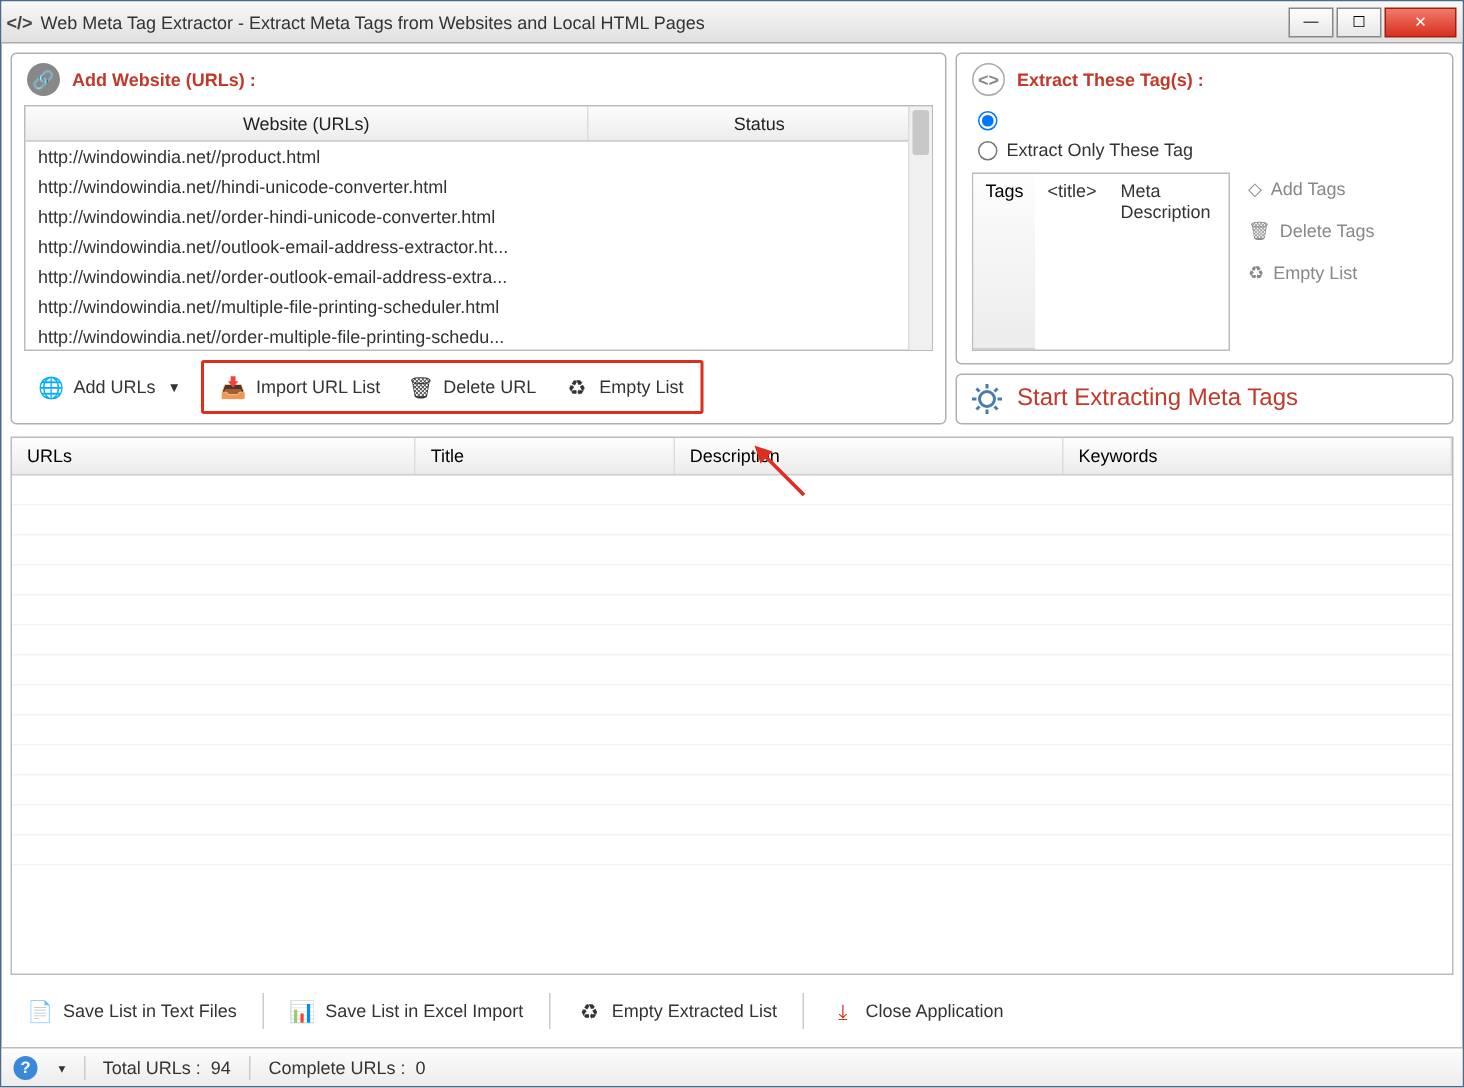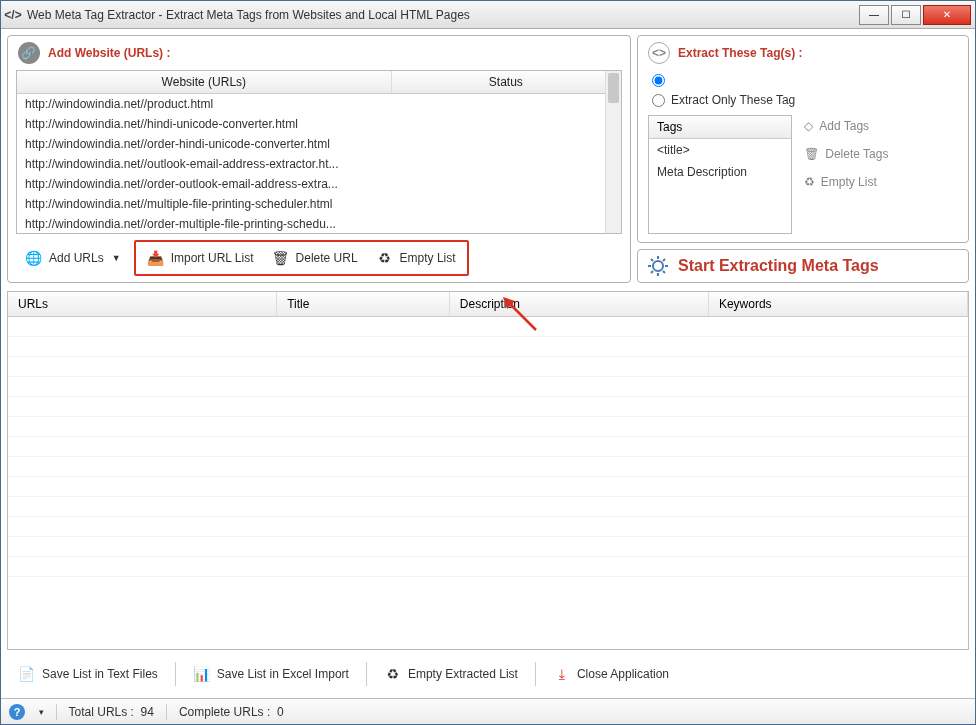--- a/index.html
+++ b/index.html
@@ -25,28 +25,28 @@
 .tbl td { padding: 3px 8px; white-space: nowrap; overflow: hidden; text-overflow: ellipsis; max-width: 340px; color: #333; }
 .url-toolbar { display: flex; align-items: center; gap: 4px; padding: 6px 8px; }
 .tool-btn { display: inline-flex; align-items: center; gap: 6px; padding: 4px 8px; border: 1px solid transparent; border-radius: 2px; cursor: pointer; color: #333; background: transparent; }
 .tool-icon { width: 18px; height: 18px; display: flex; align-items: center; justify-content: center; font-size: 14px; }
 .highlight-box { border: 2px solid #d9301f; border-radius: 2px; display: inline-flex; padding: 2px; }
 .arrow-overlay { position: relative; }
 .red-arrow { position: absolute; left: 500px; top: 266px; pointer-events: none; }
 .radio-group { padding: 4px 14px; display: flex; flex-direction: column; gap: 6px; }
 .radio-row { display: flex; align-items: center; gap: 6px; color: #333; }
 .tags-wrap { display: flex; gap: 8px; margin: 4px 10px 8px 10px; flex: 1; }
-.tags-list { border: 1px solid #bbb; width: 144px; display: flex; flex-direction: column; }
+.tags-list { border: 1px solid #bbb; width: 172px; display: flex; }
 .tags-list-head { padding: 4px 8px; border-bottom: 1px solid #ccc; background: linear-gradient(#fdfdfd,#ececec); }
 .tags-item { padding: 4px 8px; color: #333; }
 .tags-buttons { display: flex; flex-direction: column; gap: 6px; flex: 1; }
 .gray-btn { display: flex; align-items: center; gap: 6px; padding: 4px 4px; color: #888; cursor: pointer; }
 .start-bar { border: 1px solid #b0b0b0; border-radius: 4px; padding: 4px 8px; display: flex; align-items: center; gap: 8px; }
 .gear-icon { width: 24px; height: 24px; }
-.start-text { color: #c0392b; font-weight: 700; font-size: 16px; }
+.start-text { color: #c0392b; font-weight: 400; font-size: 16px; }
 .row-middle { flex: 1; display: flex; flex-direction: column; }
 .extracted-head { display: flex; align-items: center; gap: 8px; padding: 4px 6px; color: #c0392b; font-weight: 600; font-size: 13px; }
 .abc-icon { width: 22px; height: 18px; border: 1px solid #999; background: #fff; font-size: 9px; display: flex; align-items: center; justify-content: center; color: #c03; font-weight: bold; }
 .extracted-table-wrap { border: 1px solid #bbb; flex: 1; margin: 2px 0 6px 0; overflow: auto; }
 .tbl2 { width: 100%; border-collapse: collapse; }
 .tbl2 th { text-align: left; padding: 5px 10px; background: linear-gradient(#fdfdfd,#ececec); border-bottom: 1px solid #ccc; border-right: 1px solid #ddd; font-weight: normal; }
 .tbl2 tr.blank td { height: 20px; border-bottom: 1px solid #f3f3f3; }
 .bottom-toolbar { display: flex; align-items: center; gap: 4px; padding: 4px 2px; }
 .sep { width: 1px; height: 24px; background: #ccc; margin: 0 4px; }
 .statusbar { height: 26px; border-top: 1px solid #bbb; display: flex; align-items: center; padding: 0 8px; gap: 12px; color: #333; background: linear-gradient(#fdfdfd,#ececec); }

